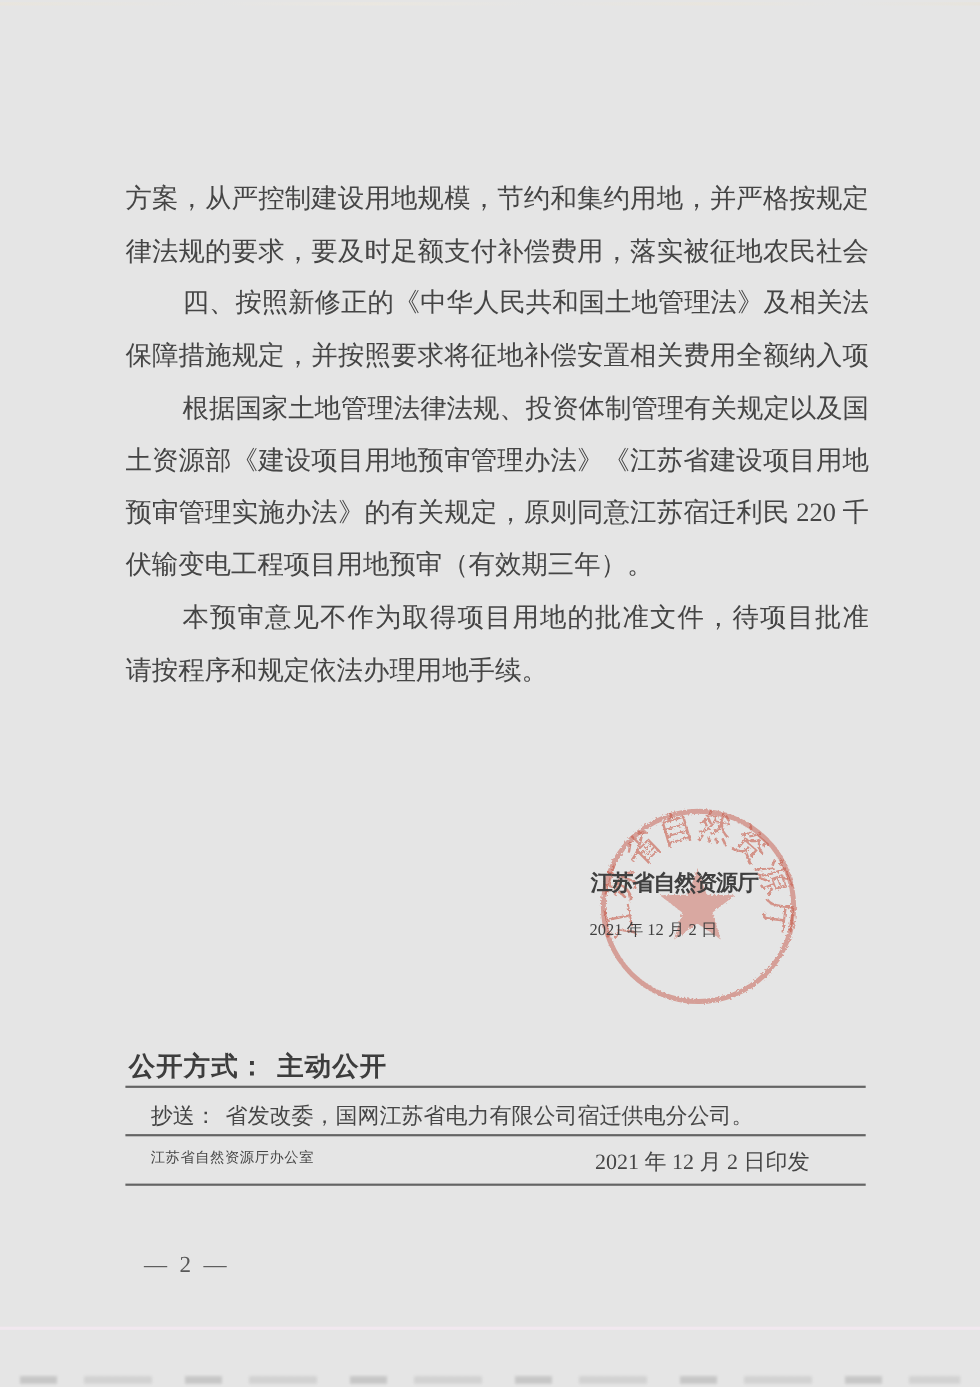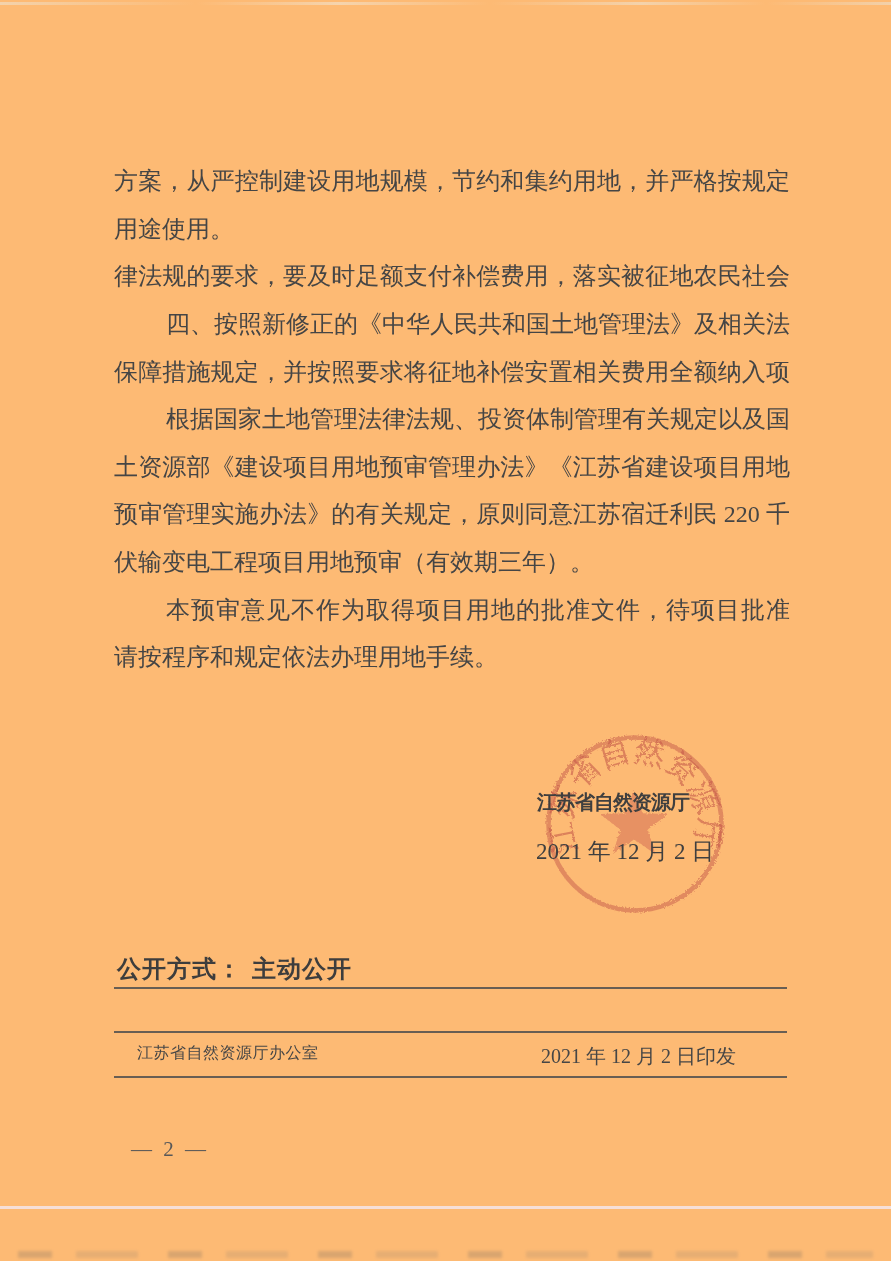--- a/index.html
+++ b/index.html
@@ -1,20 +1,20 @@
 <!DOCTYPE html>
 <html><head>
 <meta charset="utf-8">
 <style>
   html,body{margin:0;padding:0;background:#ffffff;}
   .page{
     position:relative;
     width:891px;height:1261px;
     margin:0 auto;
-    background:#fdba74;
+    background:#e5e5e5;
     font-family:"Liberation Serif","DejaVu Serif",serif;
     color:#454545;
     overflow:hidden;
   }
   
   .artifact{position:absolute;pointer-events:none;}
   .artifact.top{
     top:2px;left:0;width:100%;height:3px;opacity:.55;
     background:linear-gradient(90deg,#ece6d8 0%,transparent 22%,#efe9dc 38%,transparent 55%,#ece6d8 72%,transparent 86%,#e9e3d5 100%);
   }
@@ -27,48 +27,47 @@
   .body-text{position:absolute;left:114px;top:158px;width:676px;}
   .line{
     height:47.65px;line-height:47.65px;font-size:24px;
     white-space:normal;overflow:hidden;
   }
   .line.full{text-align:justify;text-align-last:justify;}
   .line.end{text-align:left;}
   .line.indent{text-indent:52px;}
   
   .sig-name{position:absolute;left:537px;top:789px;font-size:20px;letter-spacing:-1px;color:#3f3f3f;font-weight:bold;}
-  .sig-date{position:absolute;left:536px;top:836px;font-size:23px;color:#3f3f3f;}
+  .sig-date{position:absolute;left:536px;top:836px;font-size:15px;color:#3f3f3f;}
   .seal{position:absolute;left:520px;top:710px;width:230px;height:230px;}
   
   .publicity{
     position:absolute;left:117px;top:953px;font-size:24px;font-weight:bold;
     font-family:"Liberation Sans","DejaVu Sans",sans-serif;color:#3d3d3d;letter-spacing:1px;
   }
   .publicity .val{margin-left:10px;}
   .divider{position:absolute;left:114px;width:673px;height:0;border-top:2px solid #4e4e4e;opacity:.85;}
   .divider.d-a{top:987px;}
   .divider.d-b{top:1031px;}
   .divider.d-c{top:1076px;}
   .cc{position:absolute;left:137px;top:1001px;font-size:20px;color:#464646;}
   .cc .lbl{margin-right:8px;}
-  .issuer{position:absolute;left:137px;top:1043px;font-size:16px;color:#464646;letter-spacing:.5px;text-align:right;}
+  .issuer{position:absolute;left:137px;top:1043px;font-size:13px;color:#464646;letter-spacing:.5px;text-align:right;}
   .print-date{position:absolute;left:541px;top:1043px;font-size:20px;color:#464646;}
   .page-number{position:absolute;left:131px;top:1137px;font-size:21px;color:#585858;letter-spacing:3px;}
 </style>
 </head>
 <body>
 
 <div class="page">
 
   <div class="artifact top"></div>
 
   <div class="body-text">
     <div class="line full">方案，从严控制建设用地规模，节约和集约用地，并严格按规定</div>
-    <div class="line end">用途使用。</div>
     <div class="line full">律法规的要求，要及时足额支付补偿费用，落实被征地农民社会</div>
     <div class="line full indent">四、按照新修正的《中华人民共和国土地管理法》及相关法</div>
     <div class="line full">保障措施规定，并按照要求将征地补偿安置相关费用全额纳入项</div>
     <div class="line full indent">根据国家土地管理法律法规、投资体制管理有关规定以及国</div>
     <div class="line full">土资源部《建设项目用地预审管理办法》《江苏省建设项目用地</div>
     <div class="line full">预审管理实施办法》的有关规定，原则同意江苏宿迁利民 220 千</div>
     <div class="line end">伏输变电工程项目用地预审（有效期三年）。</div>
     <div class="line full indent">本预审意见不作为取得项目用地的批准文件，待项目批准后，</div>
     <div class="line end">请按程序和规定依法办理用地手续。</div>
   </div>
@@ -92,20 +91,23 @@
 
   <div class="sig-name">江苏省自然资源厅</div>
   <div class="sig-date">2021 年 12 月 2 日</div>
 
   <div class="publicity">
     <span>公开方式：</span><span class="val">主动公开</span>
   </div>
 
   <div class="divider d-a"></div>
 
+  <div class="cc">
+    <span class="lbl">抄送：</span><span>省发改委，国网江苏省电力有限公司宿迁供电分公司。</span>
+  </div>
 
   <div class="divider d-b"></div>
 
   <div class="issuer">江苏省自然资源厅办公室</div>
   <div class="print-date">2021 年 12 月 2 日印发</div>
 
   <div class="divider d-c"></div>
 
   <div class="page-number">— 2 —</div>
 

